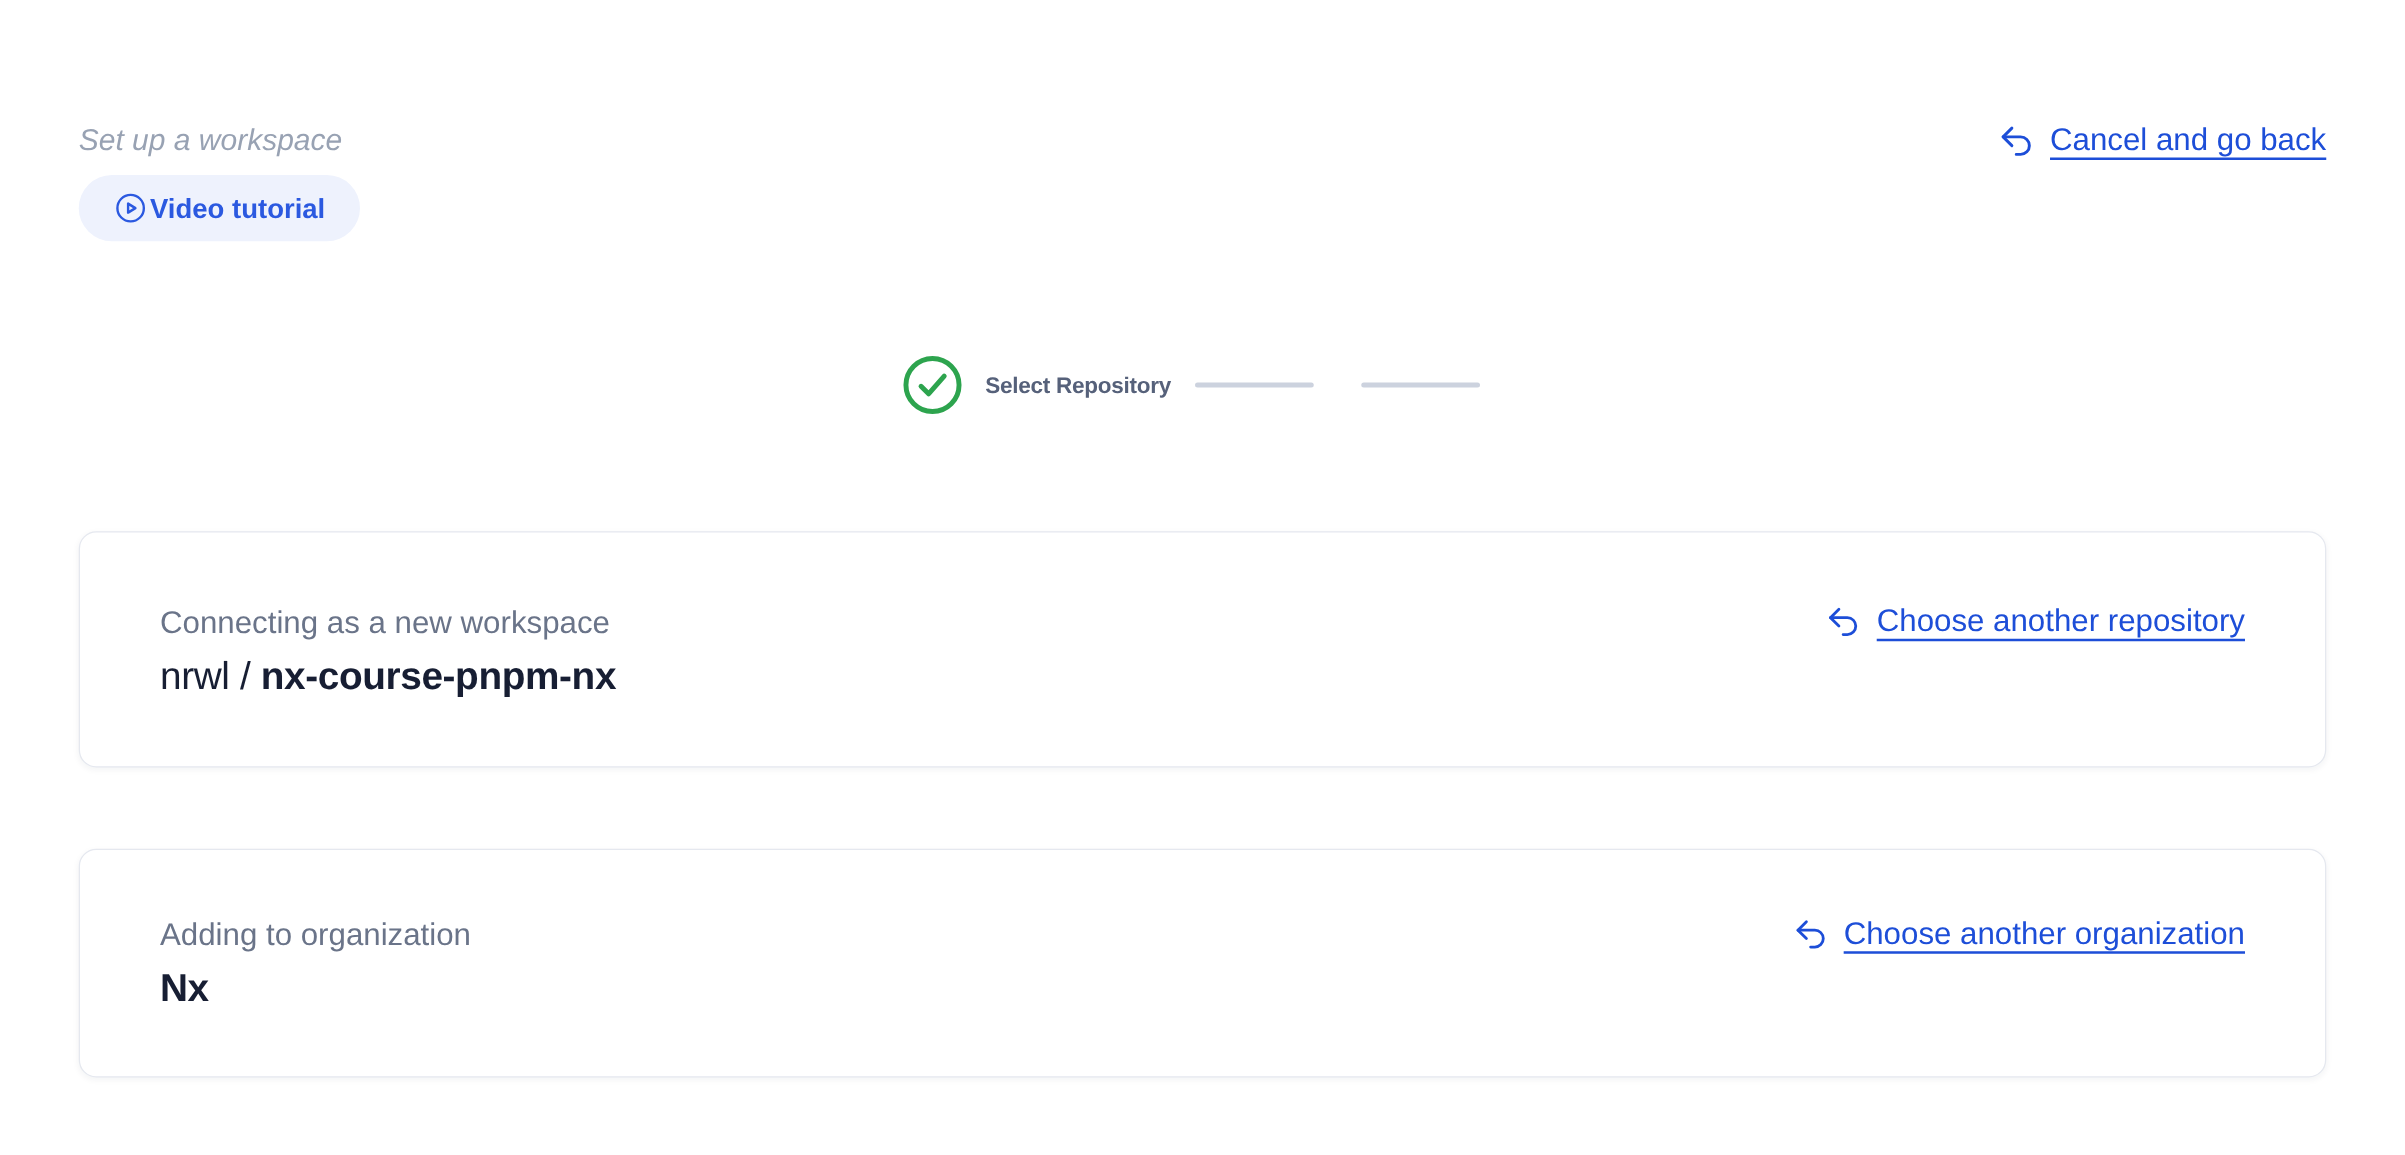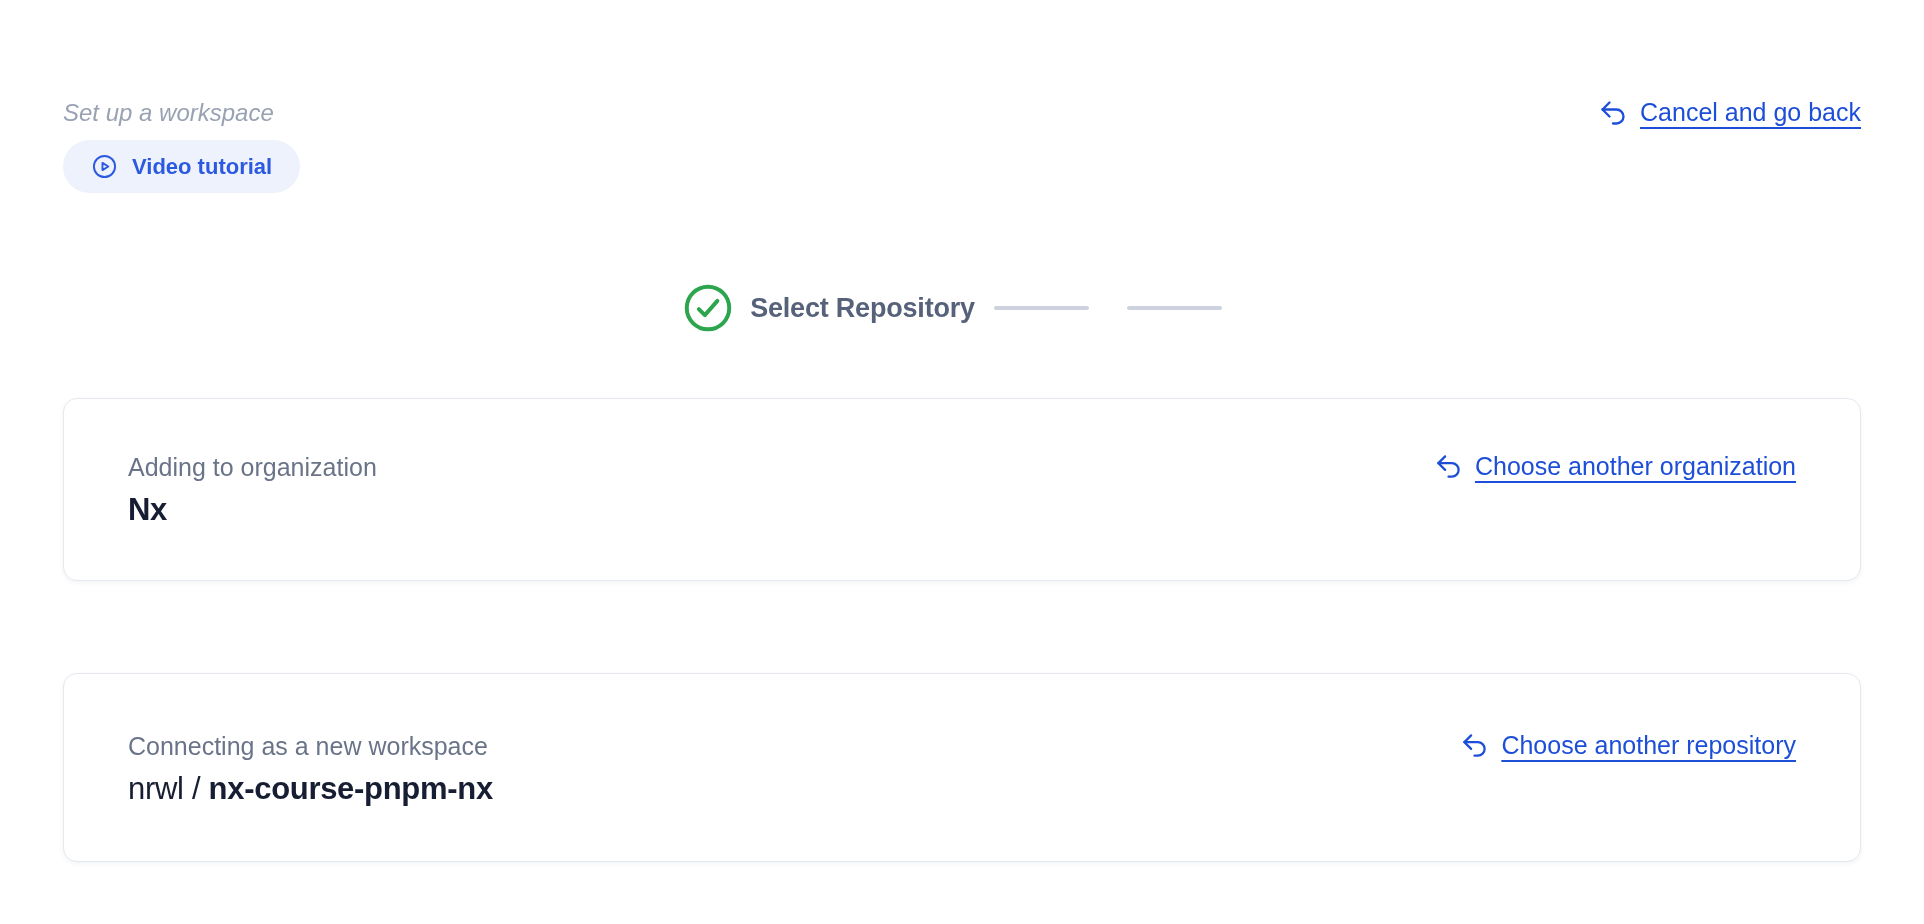--- a/index.html
+++ b/index.html
@@ -35,21 +35,21 @@
   .page-title {
     font-size: 50px;
     line-height: 58px;
     font-weight: 800;
     letter-spacing: -1.4px;
     color: #111729;
   }
   .video-pill {
     display: inline-flex;
     align-items: center;
-    gap: 14px;
+    gap: 2px;
     height: 53px;
     padding: 0 28px;
     border-radius: 9999px;
     background: #eef2fd;
     border: none;
     color: #2b59e0;
     font-family: inherit;
     font-size: 22px;
     font-weight: 700;
     cursor: pointer;
@@ -78,21 +78,21 @@
     margin-top: 90px;
     display: flex;
     align-items: center;
     justify-content: center;
   }
   .step { display: flex; align-items: center; gap: 17px; }
   .step-icon { width: 50px; height: 50px; display: block; }
   .step-icon.success { color: #2da44e; }
   .step-icon.error   { color: #e0452e; }
   .step-label {
-    font-size: 27px;
+    font-size: 18px;
     font-weight: 600;
     letter-spacing: -0.2px;
     color: #56617a;
   }
   .connector {
     width: 95px;
     height: 4px;
     border-radius: 2px;
     background: #ccd2de;
     margin: 0 19px;
@@ -164,50 +164,50 @@
       <svg class="step-icon success" viewBox="0 0 24 24" fill="none" stroke="currentColor" stroke-width="1.9" stroke-linecap="round" stroke-linejoin="round">
         <circle cx="12" cy="12" r="10.2"></circle>
         <path d="m7.6 12.5 2.9 2.9 6-6.8"></path>
       </svg>
       <span class="step-label">Select Repository</span>
     </div>
     <div class="connector"></div>
     <div class="connector"></div>
   </div>
 
+  <section class="card repo">
+    <div>
+      <div class="card-label">Connecting as a new workspace</div>
+      <div class="card-value">
+        <span>nrwl /</span>
+        <span class="strong">nx-course-pnpm-nx</span>
+      </div>
+    </div>
+    <a class="link" href="#">
+      <span>
+        <svg viewBox="0 0 24 24" fill="none" stroke="currentColor" stroke-width="2" stroke-linecap="round" stroke-linejoin="round">
+          <path d="M9 15 3 9l6-6"></path>
+          <path d="M3 9h12a6 6 0 0 1 0 12h-3"></path>
+        </svg>
+      </span>
+      <span class="link-text">Choose another repository</span>
+    </a>
+  </section>
+
   <section class="card org">
     <div>
       <div class="card-label">Adding to organization</div>
       <div class="card-value">
         <span class="strong">Nx</span>
       </div>
     </div>
     <a class="link" href="#">
       <span>
         <svg viewBox="0 0 24 24" fill="none" stroke="currentColor" stroke-width="2" stroke-linecap="round" stroke-linejoin="round">
           <path d="M9 15 3 9l6-6"></path>
           <path d="M3 9h12a6 6 0 0 1 0 12h-3"></path>
         </svg>
       </span>
       <span class="link-text">Choose another organization</span>
     </a>
   </section>
 
-  <section class="card repo">
-    <div>
-      <div class="card-label">Connecting as a new workspace</div>
-      <div class="card-value">
-        <span>nrwl /</span>
-        <span class="strong">nx-course-pnpm-nx</span>
-      </div>
-    </div>
-    <a class="link" href="#">
-      <span>
-        <svg viewBox="0 0 24 24" fill="none" stroke="currentColor" stroke-width="2" stroke-linecap="round" stroke-linejoin="round">
-          <path d="M9 15 3 9l6-6"></path>
-          <path d="M3 9h12a6 6 0 0 1 0 12h-3"></path>
-        </svg>
-      </span>
-      <span class="link-text">Choose another repository</span>
-    </a>
-  </section>
-
 </div>
 
 </body></html>

